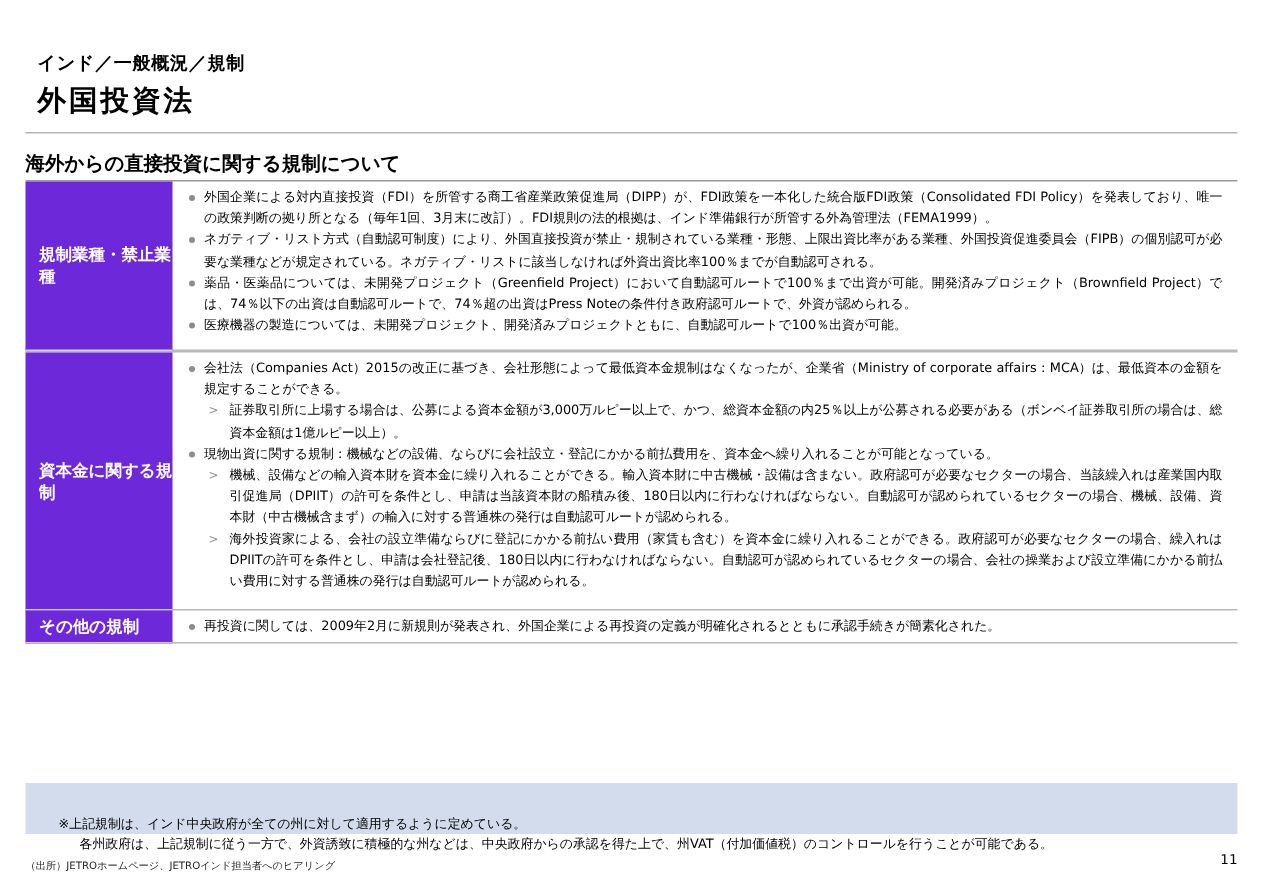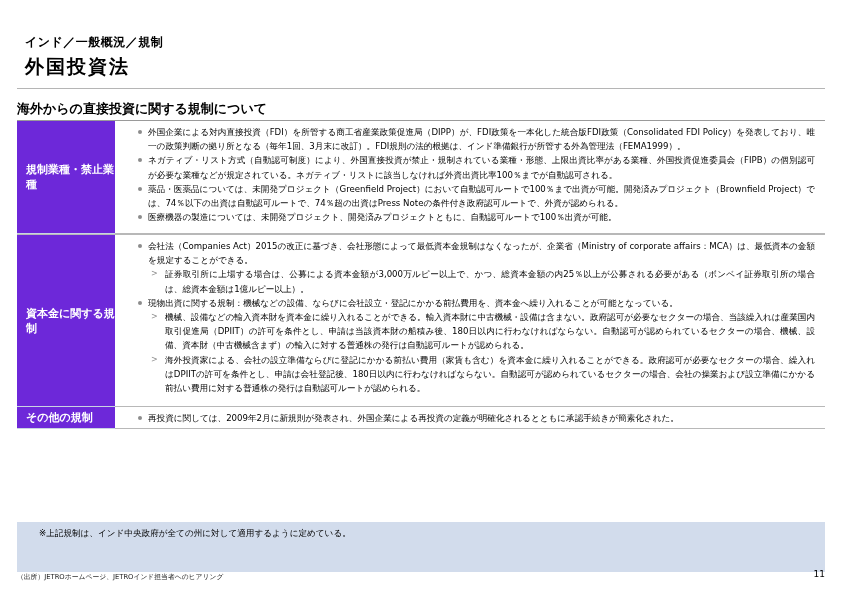--- a/index.html
+++ b/index.html
@@ -13,33 +13,33 @@
     .section-title { position: absolute; left: 17px; top: 100px; font-size: 13px; font-weight: bold; }
     .section-rule { position: absolute; left: 17px; top: 120px; width: 808px; height: 1px; background: #9a9a9a; }
 
     .reg-table { position: absolute; left: 17px; top: 121px; width: 808px; }
     .reg-row { display: flex; border-bottom: 1px solid #b8b8b8; }
     .reg-row .label-cell {
       width: 98px; flex: 0 0 98px; background: #6d28d9; color: #fff;
       font-size: 11px; font-weight: bold; display: flex; align-items: center;
       padding-left: 9px; line-height: 15px; border-bottom: 1px solid #c9d3e3; margin-bottom: -1px;
     }
-    .reg-row .content-cell { flex: 1; padding: 4px 10px 3px 20px; font-size: 8.6px; line-height: 14.2px; }
+    .reg-row .content-cell { flex: 1; padding: 4px 10px 3px 8px; font-size: 8.6px; line-height: 14.2px; }
     .bullet { position: relative; padding-left: 13px; text-align: justify; }
     .bullet::before { content: ""; position: absolute; left: 3px; top: 5px; width: 4px; height: 4px; border-radius: 50%; background: #8c8c8c; }
     .sub { position: relative; padding-left: 30px; text-align: justify; }
     .sub::before { content: "\003E"; position: absolute; left: 16px; top: 0; color: #8c8c8c; font-size: 8px; }
 
     .row-1 .label-cell { height: 113px; }
     .row-2 .content-cell, .row-2 .label-cell { min-height: 50px; }
     .row-3 .label-cell { min-height: 172px; }
 
     .note-box {
-      position: absolute; left: 17px; top: 522px; width: 808px; height: 50px;
-      background: #d2dcec; padding: 5px 0 0 22px; font-size: 8.6px; line-height: 13px;
+      position: absolute; left: 17px; top: 522px; width: 808px; height: 34px;
+      background: #d2dcec; padding: 22px 0 0 22px; font-size: 8.6px; line-height: 13px;
     }
     .note-line2 { padding-left: 14px; }
 
     .source { position: absolute; left: 17px; top: 572px; font-size: 6.8px; color: #222; }
     .page-number { position: absolute; right: 17px; top: 569px; font-size: 9px; }
   </style>
 </head>
 <body>
 
 <div class="breadcrumb">インド／一般概況／規制</div>
@@ -79,16 +79,17 @@
     <div class="label-cell">その他の規制</div>
     <div class="content-cell">
       <div class="bullet">再投資に関しては、2009年2月に新規則が発表され、外国企業による再投資の定義が明確化されるとともに承認手続きが簡素化された。</div>
     </div>
   </div>
 
 </div>
 
 <div class="note-box">
   <div>※上記規制は、インド中央政府が全ての州に対して適用するように定めている。</div>
+  <div class="note-line2">各州政府は、上記規制に従う一方で、外資誘致に積極的な州などは、中央政府からの承認を得た上で、州VAT（付加価値税）のコントロールを行うことが可能である。</div>
 </div>
 
 <div class="source">（出所）JETROホームページ、JETROインド担当者へのヒアリング</div>
 <div class="page-number">11</div>
 
 </body></html>

